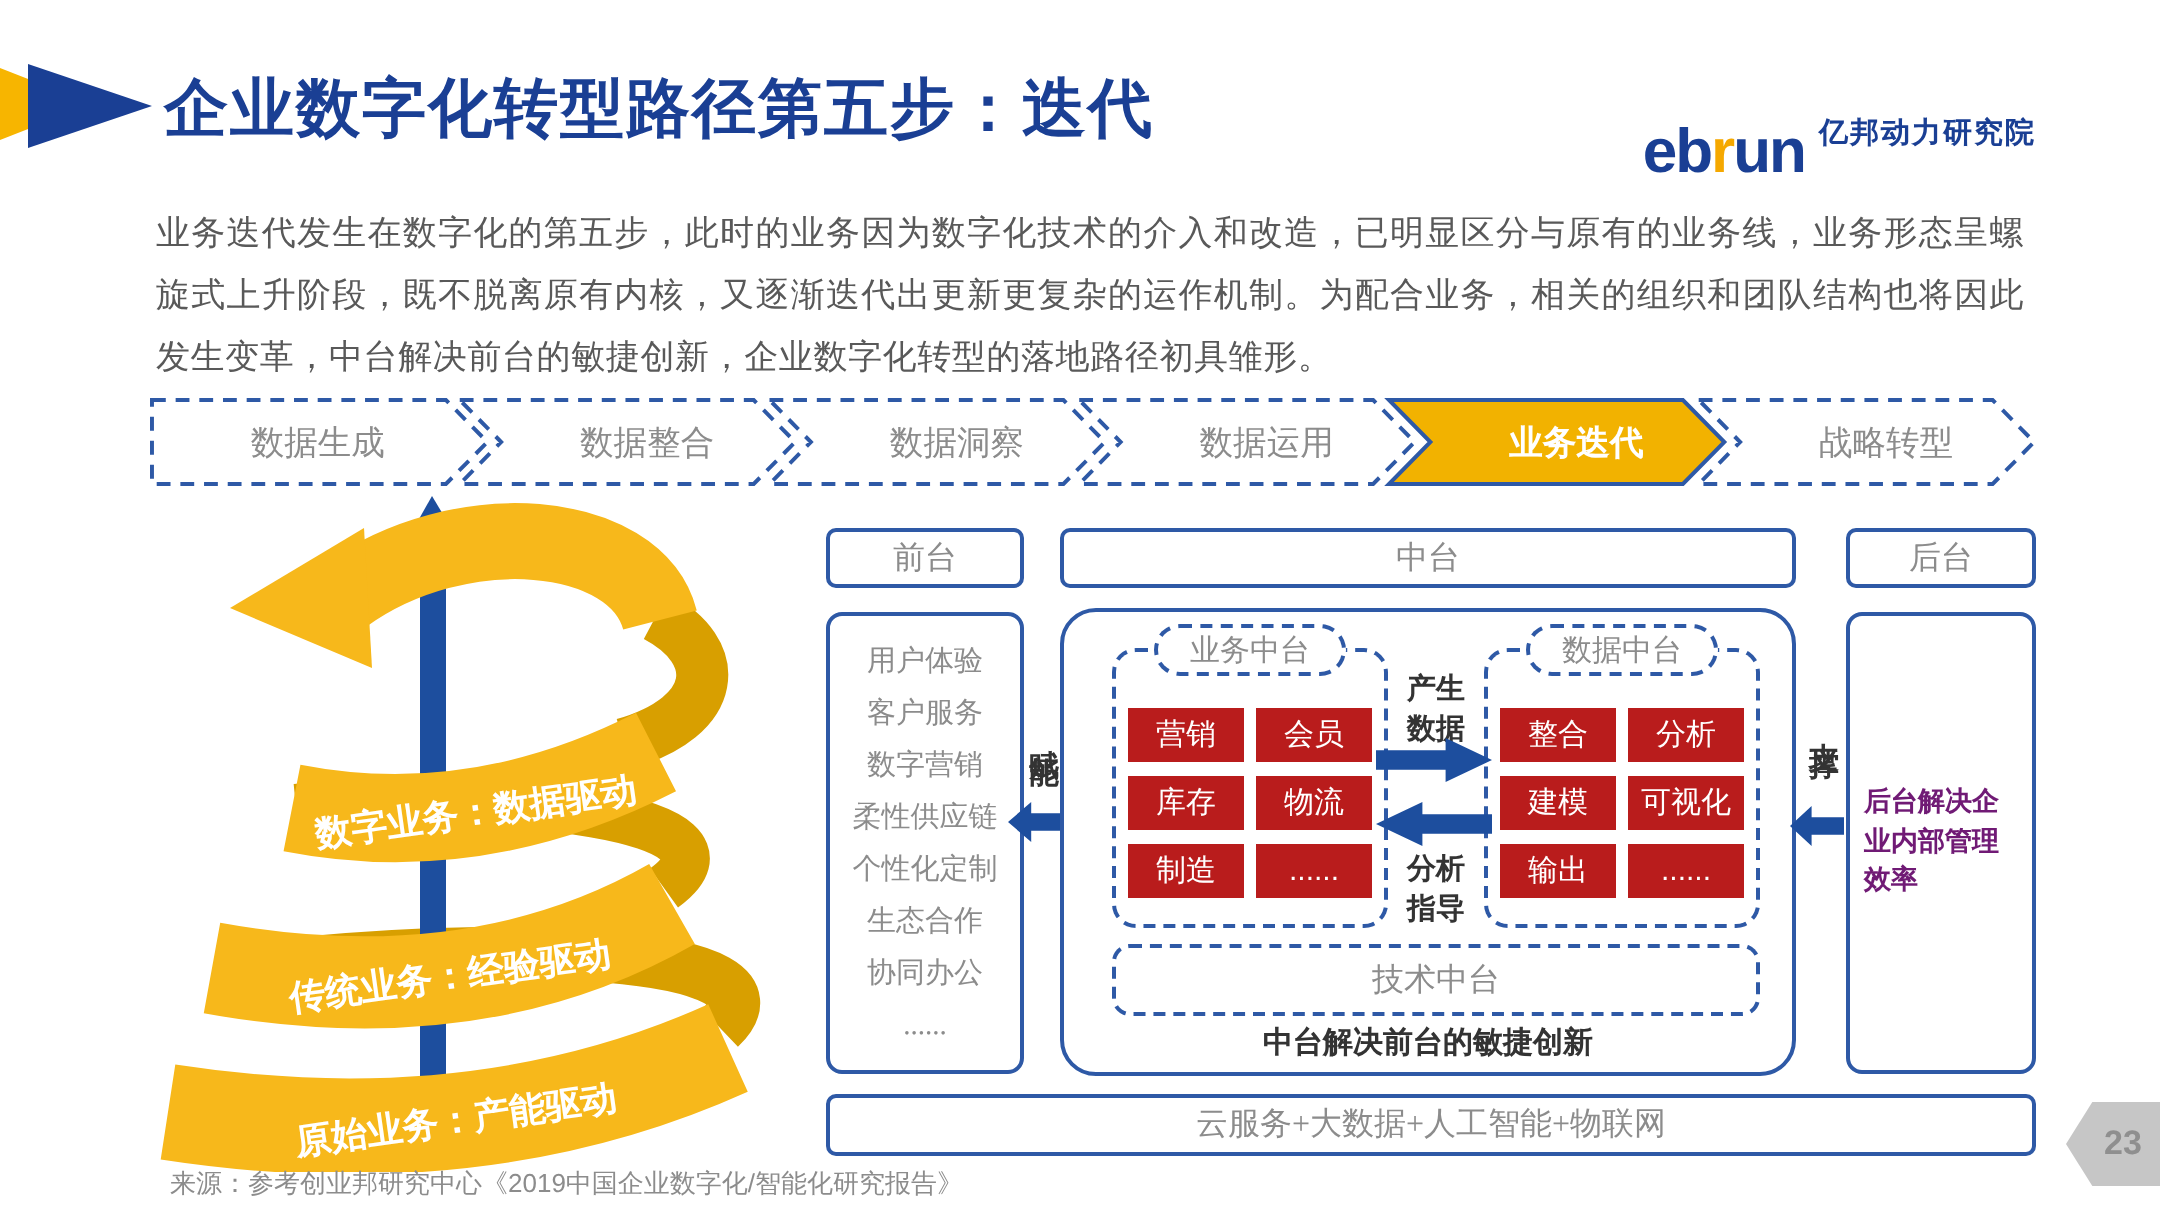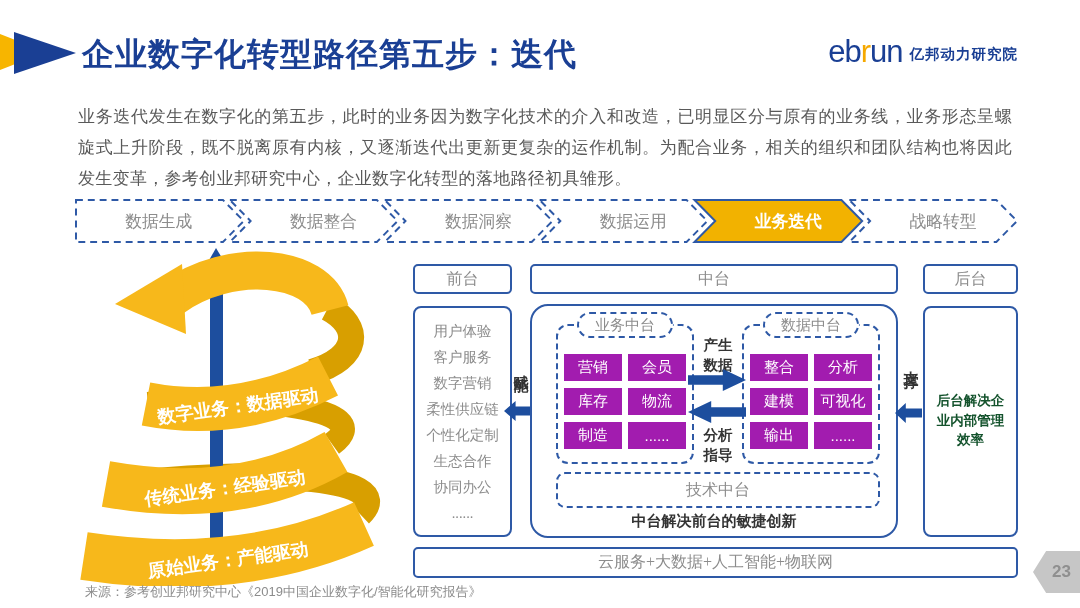--- a/index.html
+++ b/index.html
@@ -3,21 +3,21 @@
 <meta charset="utf-8">
 <style>
   html,body{margin:0;padding:0;background:#fff;}
   .slide{position:relative;width:1080px;height:608px;background:#ffffff;overflow:hidden;
          font-family:"Liberation Sans","DejaVu Sans",sans-serif;}
   .abs{position:absolute;}
 
   
   .title{position:absolute;left:82px;top:33px;font-size:32px;font-weight:bold;color:#1A3F94;letter-spacing:1px;}
   .logo{position:absolute;top:36px;right:62px;display:flex;align-items:center;gap:7px;}
-  .logo .wordmark{font-size:31px;font-weight:normal;color:#1A3F94;letter-spacing:-1px;line-height:1;}
+  .logo .wordmark{font-size:31px;font-weight:bold;color:#1A3F94;letter-spacing:-1px;line-height:1;margin-top:24px;}
   .logo .wordmark .accent{color:#F5A800;}
   .logo .org{font-size:14.5px;font-weight:bold;color:#1A3F94;letter-spacing:1px;padding-top:6px;}
 
   
   .intro{position:absolute;left:78px;top:102px;width:934px;font-size:17px;color:#595959;
          line-height:1.82;text-align:justify;letter-spacing:.3px;}
 
   
   .box{position:absolute;border:2px solid #2E59A6;border-radius:5px;background:#fff;color:#8C8C8C;
        display:flex;align-items:center;justify-content:center;box-sizing:border-box;font-size:16px;font-family:Liberation Serif, serif;}
@@ -25,29 +25,29 @@
   .front-list{display:flex;flex-direction:column;align-items:center;justify-content:center;width:100%;}
   .front-list div{font-size:14.5px;line-height:26px;color:#8C8C8C;}
   .bigbox{position:absolute;left:530px;top:304px;width:368px;height:234px;border:2px solid #2E59A6;
           border-radius:18px;background:#fff;box-sizing:border-box;}
   .dash{position:absolute;border:2px dashed #2E59A6;border-radius:12px;box-sizing:border-box;background:#fff;}
   .pill{position:absolute;left:50%;transform:translateX(-50%);top:-14px;width:96px;height:26px;
         border:2px dashed #2E59A6;border-radius:14px;background:#fff;color:#8C8C8C;font-size:15px;
         display:flex;align-items:center;justify-content:center;box-sizing:border-box;}
   .cellgrid{position:absolute;left:0;right:0;top:28px;display:grid;grid-template-columns:58px 58px;
             gap:7px 6px;justify-content:center;}
-  .cell{height:27px;background:#a21caf;color:#fff;font-size:15px;display:flex;align-items:center;justify-content:center;}
+  .cell{height:27px;background:#b91c1c;color:#fff;font-size:15px;display:flex;align-items:center;justify-content:center;}
   .gaplabel{position:absolute;white-space:pre-line;text-align:center;font-size:14.5px;font-weight:bold;
             color:#333333;line-height:1.35;}
   .vlabel{position:absolute;writing-mode:vertical-rl;font-weight:bold;color:#333333;font-size:15px;letter-spacing:3px;}
   .arrL{position:absolute;background:#1D4E9E;clip-path:polygon(0 50%,40% 0,40% 28%,100% 28%,100% 72%,40% 72%,40% 100%);}
   .arrR{position:absolute;background:#1D4E9E;clip-path:polygon(100% 50%,60% 0,60% 28%,0 28%,0 72%,60% 72%,60% 100%);}
   .mid-caption{position:absolute;left:0;right:0;top:206px;text-align:center;font-size:15px;font-weight:bold;color:#333333;}
   .back-body{flex:1;font-size:14.5px;color:#8C8C8C;line-height:1.72;padding-top:4px;}
-  .back-caption{font-size:13.5px;font-weight:bold;color:#14532d;line-height:1.45;padding-bottom:2px;text-align:center;}
+  .back-caption{font-size:13.5px;font-weight:bold;color:#701a75;line-height:1.45;padding-bottom:2px;}
 
   .source{position:absolute;left:85px;top:583px;font-size:13px;color:#8C8C8C;}
   .pagetag{position:absolute;left:1033px;top:551px;width:47px;height:42px;background:#C6C6C6;
            clip-path:polygon(0 50%,28% 0,100% 0,100% 100%,28% 100%);color:#8F8F8F;font-size:17px;
            font-weight:bold;display:flex;align-items:center;justify-content:center;padding-left:10px;box-sizing:border-box;}
 </style>
 </head>
 <body>
 
 <div class="slide">
@@ -56,21 +56,21 @@
     <polygon points="0,6 46,24 0,42" fill="#F7B500"></polygon>
     <polygon points="14,4 76,25 14,46" fill="#1A3F94"></polygon>
   </svg>
   <div class="title">企业数字化转型路径第五步：迭代</div>
 
   <div class="logo">
     <div class="wordmark"><span>eb</span><span class="accent">r</span><span>un</span></div>
     <div class="org">亿邦动力研究院</div>
   </div>
 
-  <div class="intro">业务迭代发生在数字化的第五步，此时的业务因为数字化技术的介入和改造，已明显区分与原有的业务线，业务形态呈螺旋式上升阶段，既不脱离原有内核，又逐渐迭代出更新更复杂的运作机制。为配合业务，相关的组织和团队结构也将因此发生变革，参考创业邦研究中心，企业数字化转型的落地路径初具雏形。</div>
+  <div class="intro">业务迭代发生在数字化的第五步，此时的业务因为数字化技术的介入和改造，已明显区分与原有的业务线，业务形态呈螺旋式上升阶段，既不脱离原有内核，又逐渐迭代出更新更复杂的运作机制。为配合业务，相关的组织和团队结构也将因此发生变革，中台解决前台的敏捷创新，企业数字化转型的落地路径初具雏形。</div>
 
   <svg class="abs" style="left:75px;top:199px" width="945" height="44" viewBox="0 0 958 44" preserveAspectRatio="none">
     <g>
       <polygon points="1,1 150,1 171,22 150,43 1,43" fill="none" stroke="#2E59A6" stroke-width="2" stroke-dasharray="7 5"></polygon>
       <text x="85" y="28" text-anchor="middle" font-size="17" fill="#8C8C8C">数据生成</text>
     </g>
     <g>
       <polygon points="157,1 306,1 327,22 306,43 157,43 178,22" fill="none" stroke="#2E59A6" stroke-width="2" stroke-dasharray="7 5"></polygon>
       <text x="252" y="28" text-anchor="middle" font-size="17" fill="#8C8C8C">数据整合</text>
     </g>

